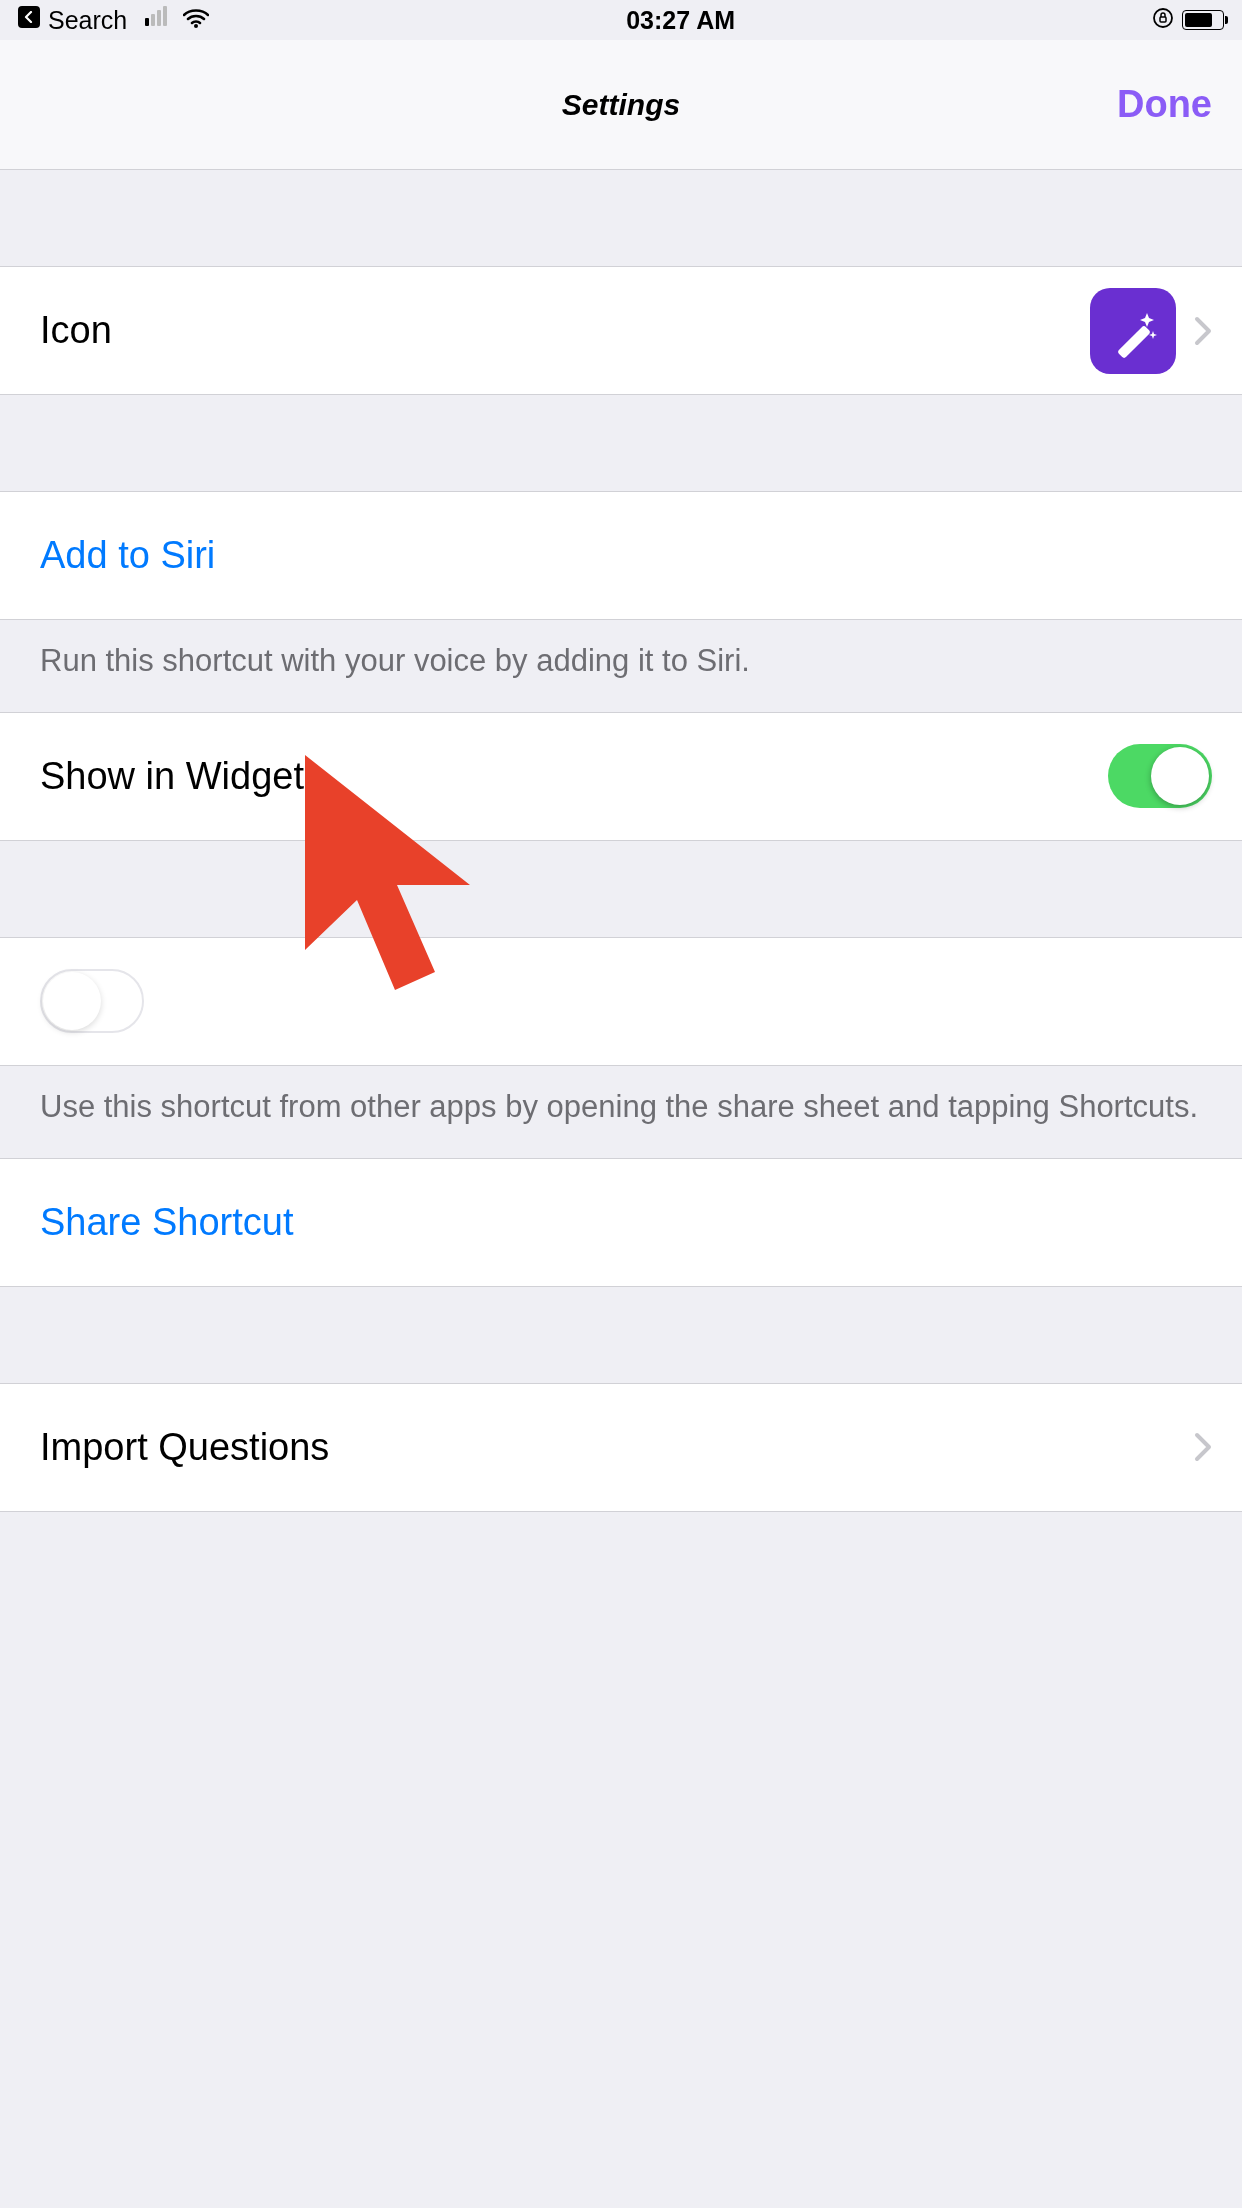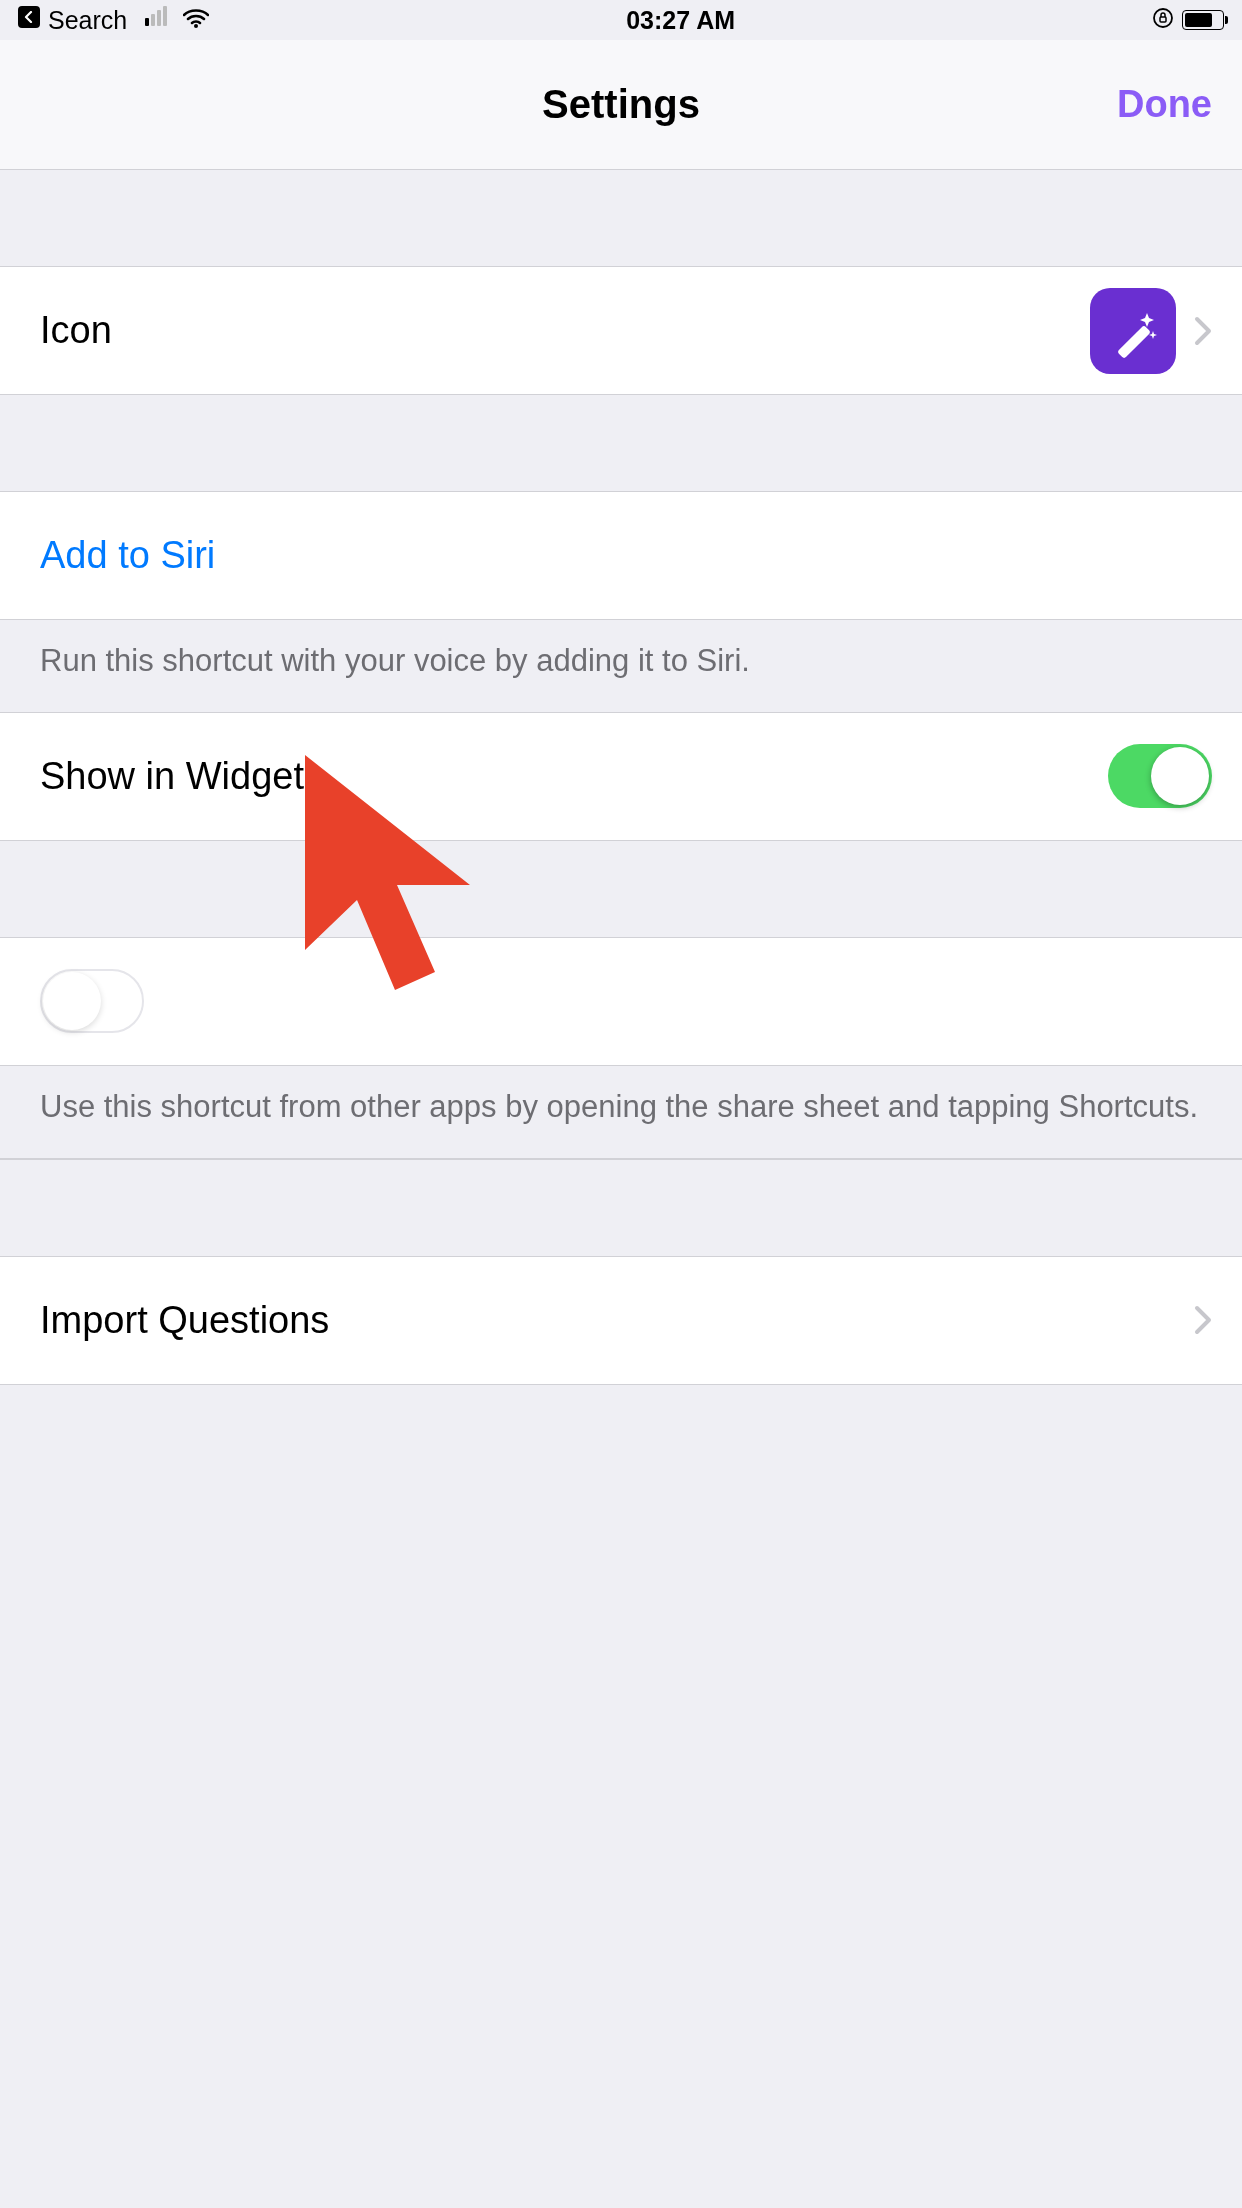--- a/index.html
+++ b/index.html
@@ -67,21 +67,21 @@
     .battery-fill { background: #000; height: 100%; width: 75%; border-radius: 2px; }
     .nav-bar {
       height: 130px;
       display: flex;
       align-items: center;
       justify-content: center;
       position: relative;
       border-bottom: 1px solid #d1d1d6;
       background: #f8f8fa;
     }
-    .nav-title { font-size: 40px; font-weight: 700; }
+    .nav-title { font-size: 30px; font-weight: 700; font-style: italic; }
     .nav-done {
       position: absolute;
       right: 30px;
       font-size: 38px;
       font-weight: 600;
       color: #8b5cf6;
     }
     .section-spacer { height: 96px; }
     .row-group { background: #fff; border-top: 1px solid #d1d1d6; border-bottom: 1px solid #d1d1d6; }
     .row {
@@ -235,20 +235,23 @@
 <div class="row-group">
   <div class="row">
     <div class="switch off">
         <div class="switch-knob"></div>
       </div>
   </div>
 </div>
 <div class="footer-text">Use this shortcut from other apps by opening the share sheet and tapping Shortcuts.</div>
 
 <div class="row-group">
+  <div class="row">
+    <span class="row-label link">Share Shortcut</span>
+  </div>
 </div>
 
 <div class="section-spacer"></div>
 
 <div class="row-group">
   <div class="row">
     <span class="row-label">Import Questions</span>
     <span class="chevron">
       <svg width="18" height="30" viewBox="0 0 18 30">
           <path d="M3 3 L15 15 L3 27" stroke="#c7c7cc" stroke-width="4" fill="none" stroke-linecap="round" stroke-linejoin="round"></path>

